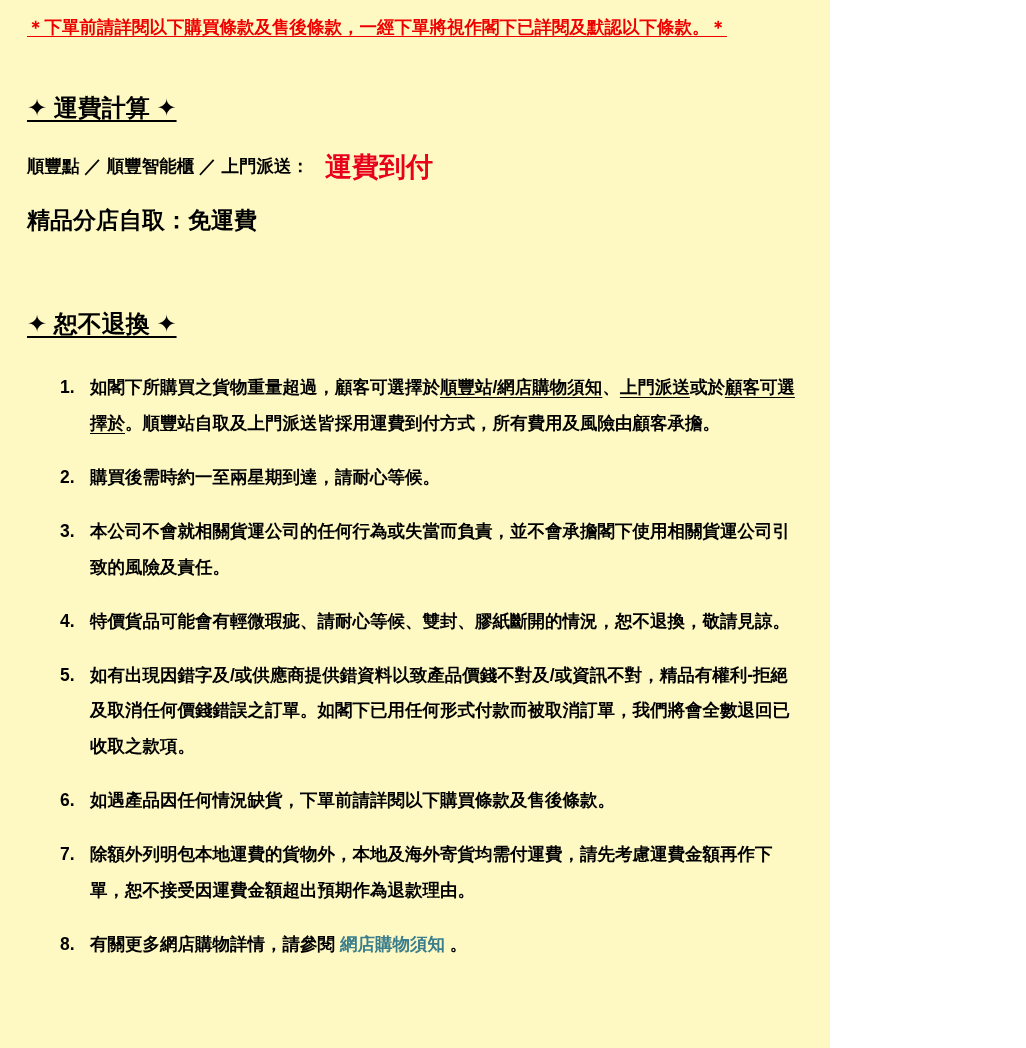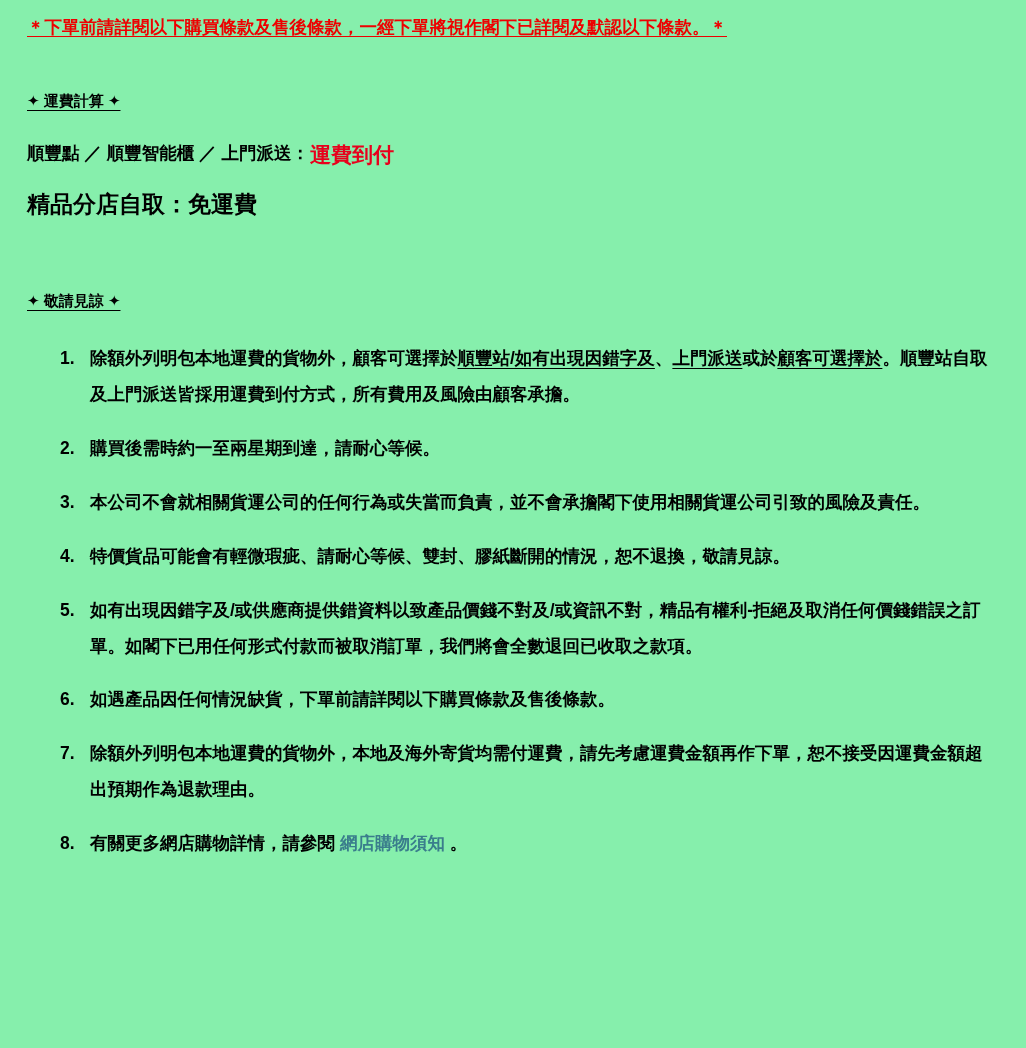--- a/index.html
+++ b/index.html
@@ -6,50 +6,50 @@
     margin: 0;
     padding: 0;
     background: #ffffff;
   }
   body {
     font-family: "Liberation Sans", "DejaVu Sans", sans-serif;
     color: #000000;
     font-weight: 700;
   }
   .page {
-    width: 1026px;
+    width: 830px;
     min-height: 1048px;
     box-sizing: border-box;
     padding: 14px 32px 40px 27px;
-    background: #86efac;
+    background: #fef9c3;
   }
   .notice {
     color: #ee0000;
     font-size: 17.5px;
     line-height: 1.5;
     text-decoration: underline;
     text-underline-offset: 3px;
     margin-bottom: 52px;
   }
   .section-heading {
-    font-size: 15px;
+    font-size: 24px;
     text-decoration: underline;
     text-underline-offset: 4px;
     margin: 0 0 30px 0;
   }
   .ship-line {
     font-size: 17.5px;
     display: flex;
-    align-items: flex-end;
+    align-items: flex-start;
     margin-bottom: 24px;
   }
   .ship-value {
     color: #e8001c;
-    font-size: 21px;
-    margin-left: 1px;
+    font-size: 27px;
+    margin-left: 16px;
     line-height: 1;
   }
   .ship-line2 {
     font-size: 23px;
     margin-bottom: 72px;
   }
   .terms-list {
     padding-left: 33px;
   }
   .term-item {
@@ -94,28 +94,28 @@
   <div class="section">
     <div class="section-heading">✦ 運費計算 ✦</div>
     <div class="ship-line">
         <span>順豐點 ／ 順豐智能櫃 ／ 上門派送：</span>
         <span class="ship-value">運費到付</span>
       </div>
     <div class="ship-line2">精品分店自取：免運費</div>
   </div>
 
   <div class="section">
-    <div class="section-heading">✦ 敬請見諒 ✦</div>
+    <div class="section-heading">✦ 恕不退換 ✦</div>
 
     <div class="terms-list">
 
       <div class="term-item">
         <span class="num">1.</span>
         <div class="term-body">
-          <p class="term-text"><span>除額外列明包本地運費的貨物外，顧客可選擇於</span><span class="u">順豐站/如有出現因錯字及</span><span>、</span><span class="u">上門派送</span><span>或於</span><span class="u">顧客可選擇於</span><span>。順豐站自取及上門派送皆採用運費到付方式，所有費用及風險由顧客承擔。</span></p>
+          <p class="term-text"><span>如閣下所購買之貨物重量超過，顧客可選擇於</span><span class="u">順豐站/網店購物須知</span><span>、</span><span class="u">上門派送</span><span>或於</span><span class="u">顧客可選擇於</span><span>。順豐站自取及上門派送皆採用運費到付方式，所有費用及風險由顧客承擔。</span></p>
         </div>
       </div>
 
       <div class="term-item">
         <span class="num">2.</span>
         <div class="term-body">
           <p class="term-text">購買後需時約一至兩星期到達，請耐心等候。</p>
         </div>
       </div>
 

